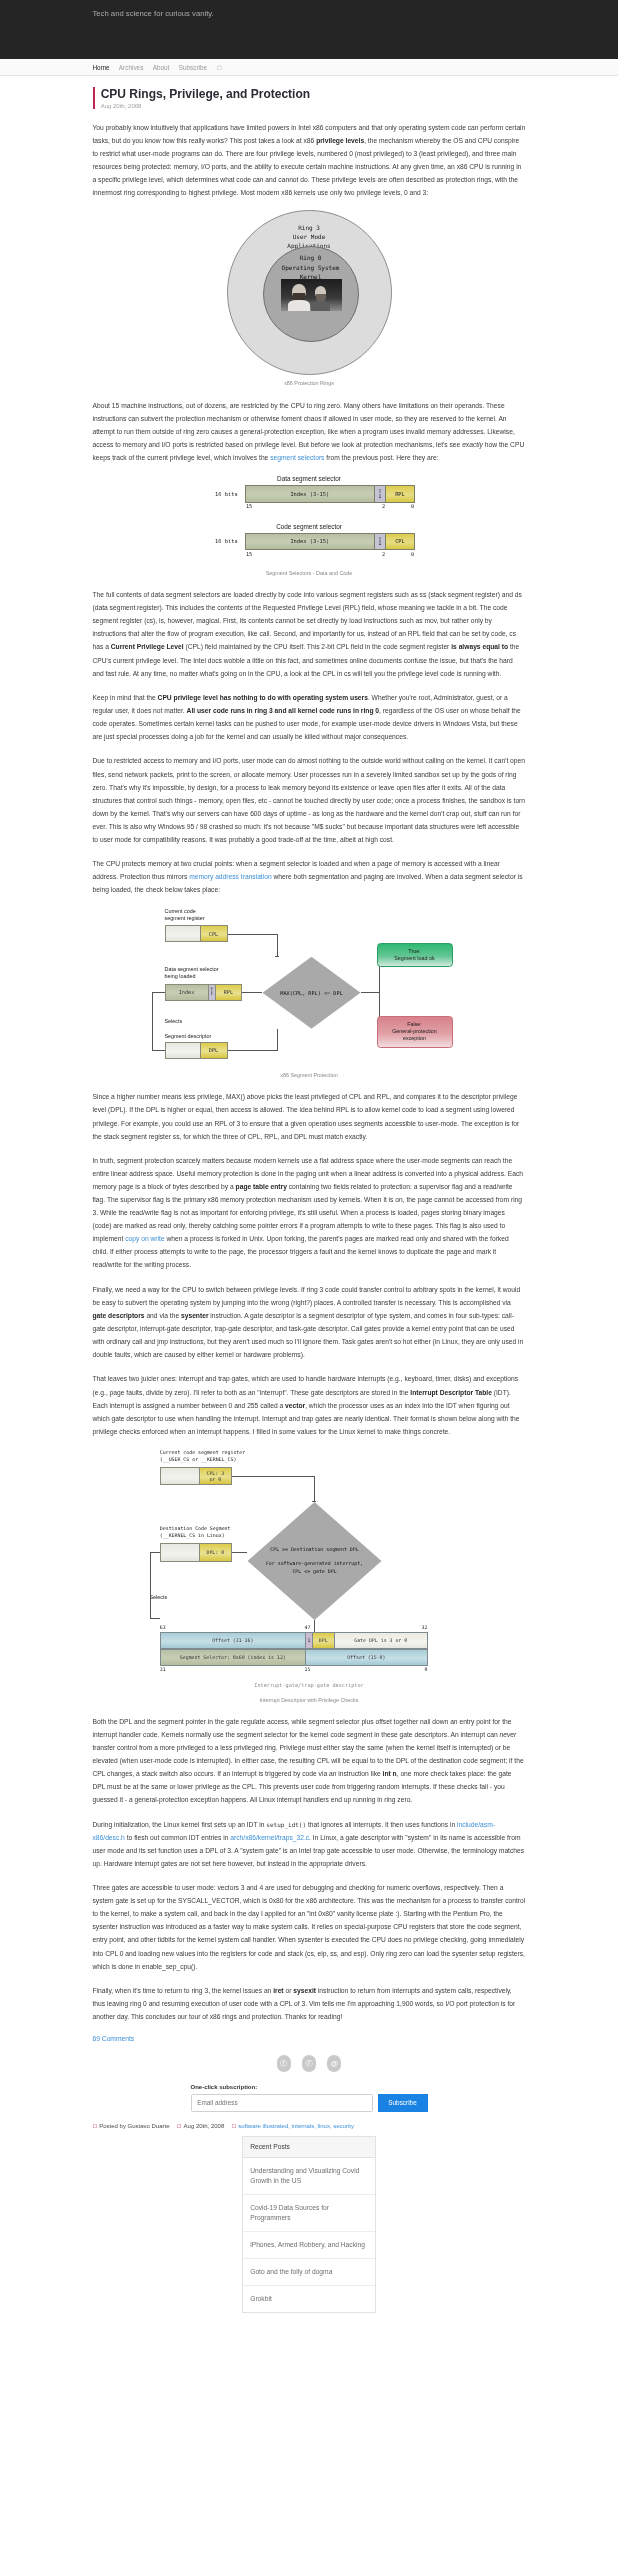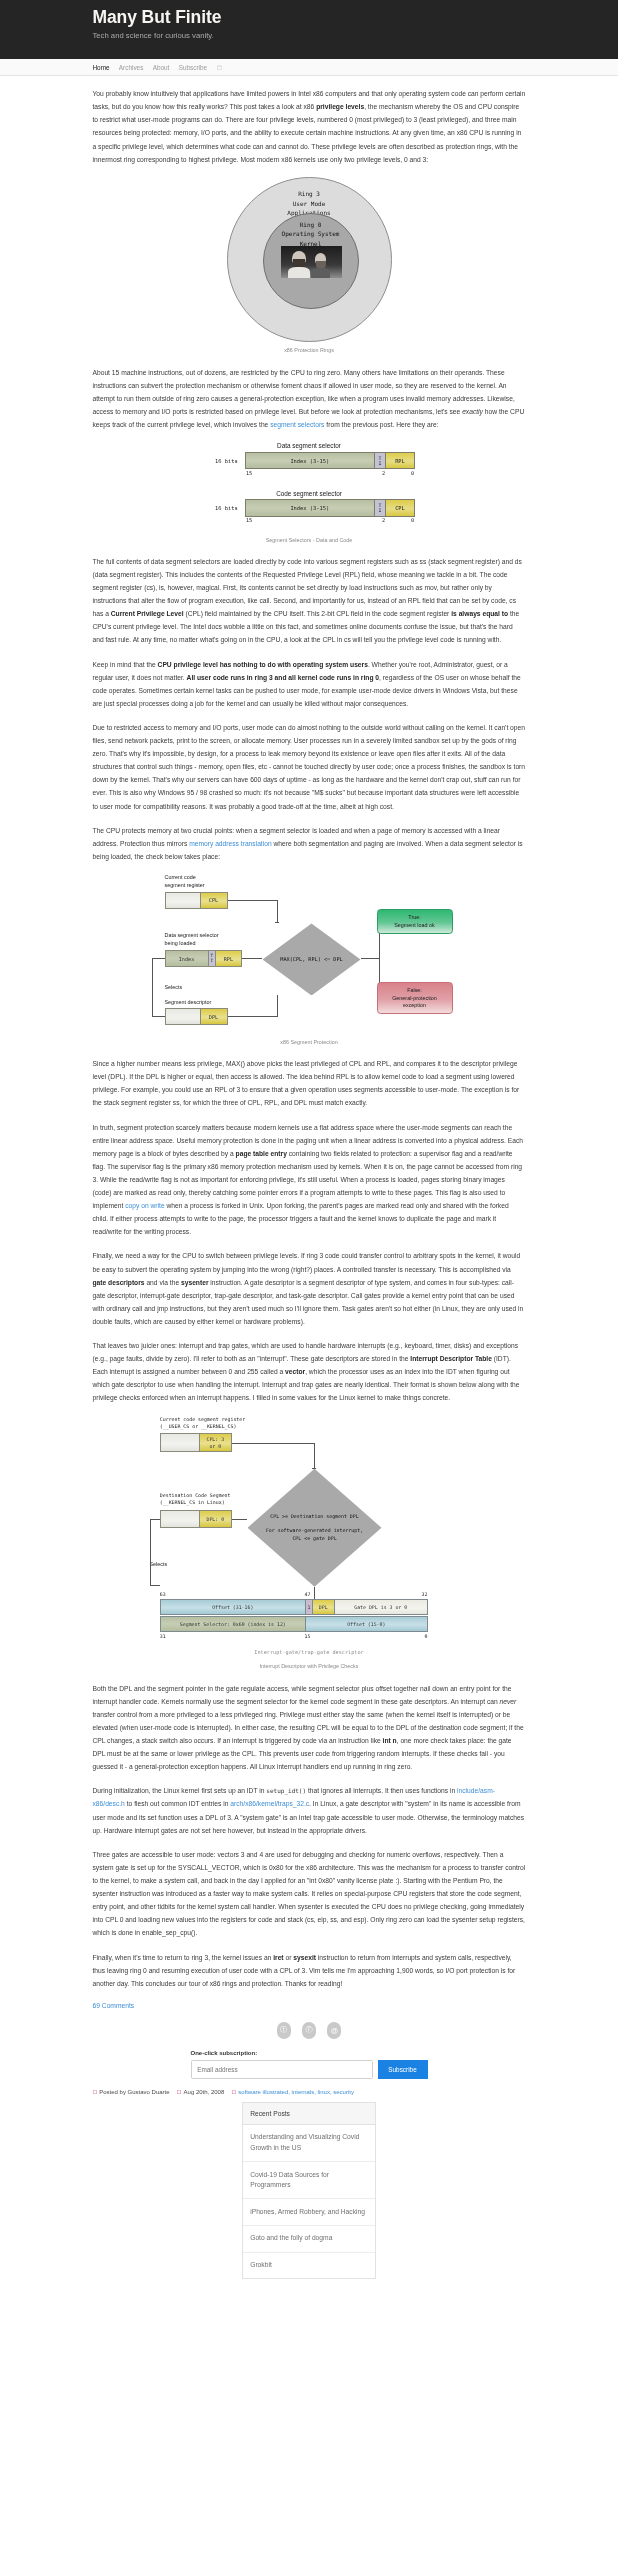--- a/index.html
+++ b/index.html
@@ -270,37 +270,40 @@
   .recent { width:134px; margin:0 auto; border:0.5px solid #e2e2e2; background:#fff; }
   .recent-head { background:#f6f6f6; border-bottom:0.5px solid #e2e2e2; padding:6.7px 7.2px; font-size:6.7px; color:#3a3a3a; }
   .recent-item { padding:7.7px 7.2px; border-bottom:0.5px solid #ededed; font-size:6.7px; color:#6f6f6f; line-height:1.55; cursor:pointer; }
   .recent-item:last-child { border-bottom:none; }
 </style>
 </head>
 <body>
 
 <header class="site-header">
   <div class="inner">
-    <h1 class="site-title">Many But Finite</h1>
     <div class="site-subtitle">Tech and science for curious vanity.</div>
   </div>
 </header>
 
 <nav class="site-nav">
   <div class="inner">
     <a class="nav-link active">Home</a>
     <a class="nav-link">Archives</a>
     <a class="nav-link">About</a>
     <a class="nav-link">Subscribe</a>
     <span class="nav-icon">☐</span>
   </div>
 </nav>
 
 <main class="page">
 
+  <div class="entry-title-wrap">
+    <h2 class="entry-title">CPU Rings, Privilege, and Protection</h2>
+    <div class="entry-date">Aug 20th, 2008</div>
+  </div>
 
   <p class="body"><span>You probably know intuitively that applications have limited powers in Intel x86 computers and that only operating system code can perform certain tasks, but do you know how this really works? This post takes a look at x86 </span><b>privilege levels</b><span>, the mechanism whereby the OS and CPU conspire to restrict what user-mode programs can do. There are four privilege levels, numbered 0 (most privileged) to 3 (least privileged), and three main resources being protected: memory, I/O ports, and the ability to execute certain machine instructions. At any given time, an x86 CPU is running in a specific privilege level, which determines what code can and cannot do. These privilege levels are often described as protection rings, with the innermost ring corresponding to highest privilege. Most modern x86 kernels use only two privilege levels, 0 and 3:</span></p>
 
   <figure>
     <div class="rings">
       <div class="ring-outer-label">
         <div>Ring 3</div>
         <div>User Mode</div>
         <div>Applications</div>
       </div>

